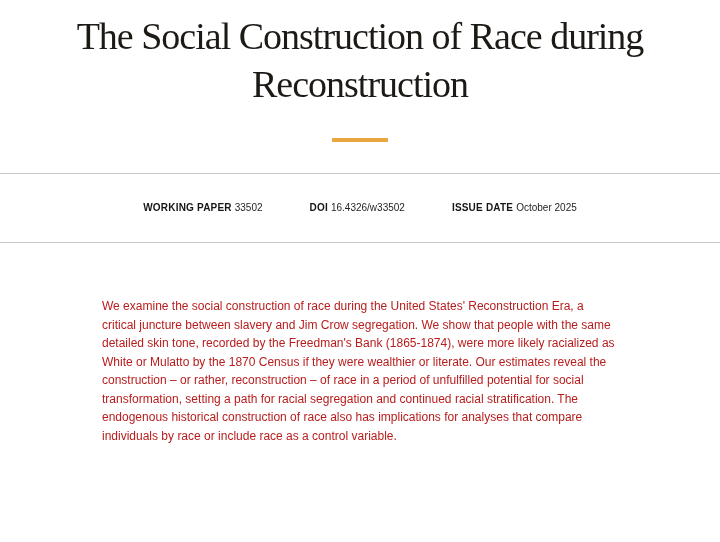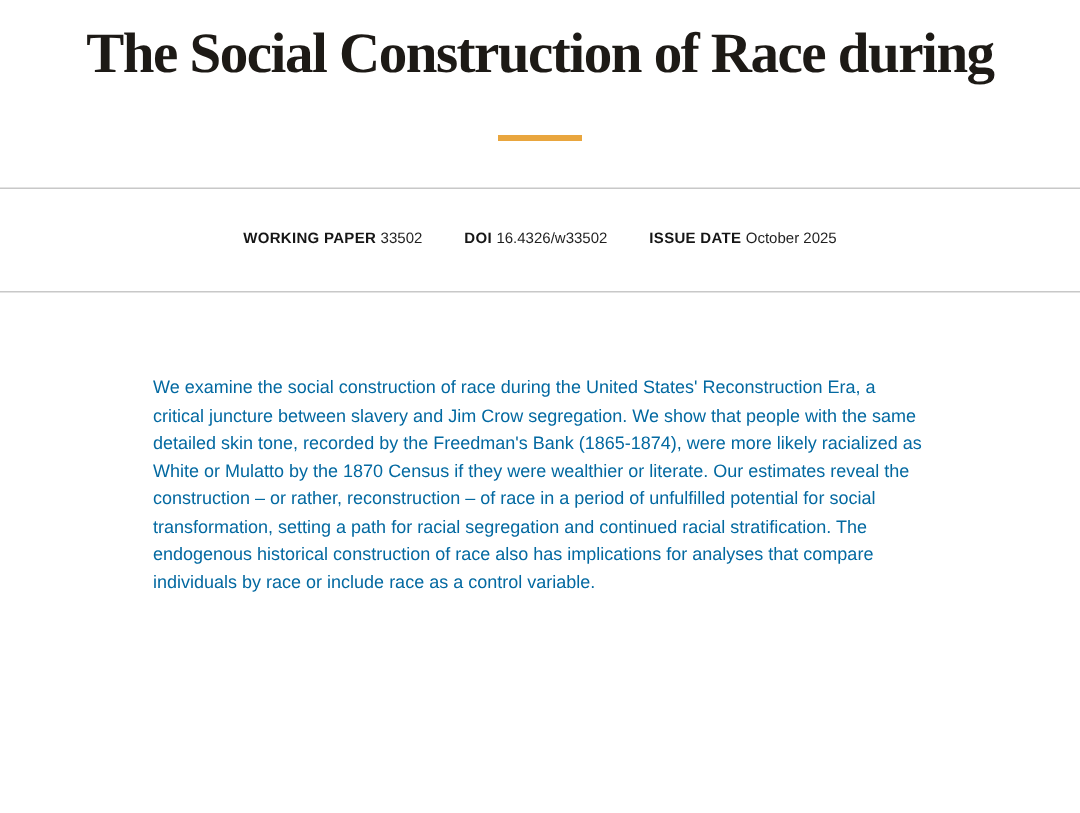--- a/index.html
+++ b/index.html
@@ -12,21 +12,21 @@
   }
   .page {
     width: 720px;
     height: 542px;
     background: #ffffff;
   }
   .paper-title {
     margin-top: 12px;
     text-align: center;
     font-family: "Liberation Serif", "DejaVu Serif", serif;
-    font-weight: 700;
+    font-weight: 400;
     font-size: 38px;
     line-height: 48px;
     letter-spacing: -1px;
     color: #1d1a16;
   }
   .title-line { display: block; }
   .title-divider {
     width: 56px;
     height: 4px;
     background: #e9a63e;
@@ -57,21 +57,21 @@
     color: #1e1e1e;
   }
   .meta-band {
     margin-top: 31px;
     height: 70px;
     border-top: 1px solid #c8c8c8;
     border-bottom: 1px solid #c8c8c8;
     display: flex;
     align-items: center;
     justify-content: center;
-    gap: 28px;
+    gap: 47px;
   }
   .meta-item {
     font-size: 10px;
     line-height: 12px;
     color: #161616;
     white-space: nowrap;
   }
   .meta-label {
     font-weight: 700;
     letter-spacing: 0.2px;
@@ -79,31 +79,32 @@
   }
   .meta-value {
     font-weight: 400;
     color: #1f1f1f;
   }
   .abstract {
     margin: 54px auto 0 auto;
     width: 516px;
     font-size: 12px;
     line-height: 18.5px;
-    color: #0369a1;
+    color: #b91c1c;
     text-align: left;
   }
 </style>
 </head>
 <body>
 
 <div class="page">
 
   <h1 class="paper-title">
     <span class="title-line">The Social Construction of Race during</span>
+    <span class="title-line">Reconstruction</span>
   </h1>
 
   <div class="title-divider"></div>
 
 
   <div class="meta-band">
     <div class="meta-item">
       <span class="meta-label">WORKING PAPER</span><span class="meta-value">33502</span>
     </div>
     <div class="meta-item">

